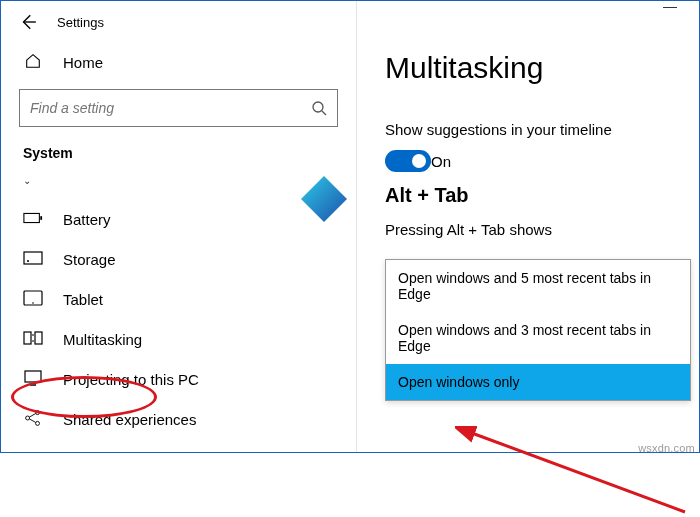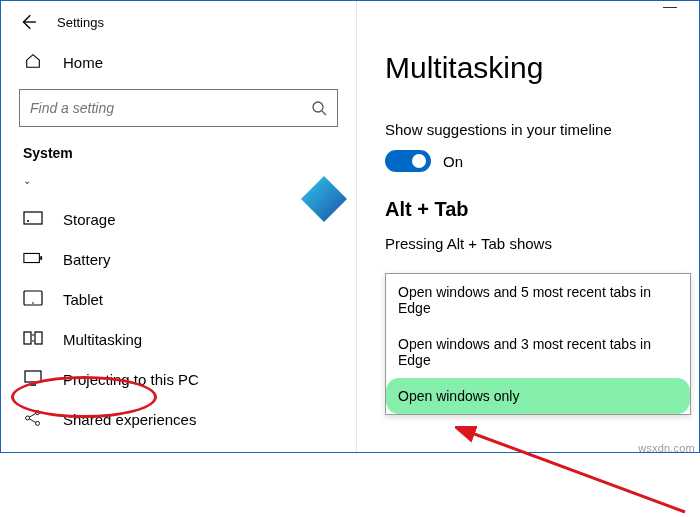--- a/index.html
+++ b/index.html
@@ -131,21 +131,21 @@
   }
   h2.sub {
     font-size: 20px;
     font-weight: 600;
     margin-bottom: 14px;
   }
   .setting-text {
     font-size: 15px;
     margin-bottom: 12px;
   }
-  .toggle-row { display:flex; align-items:center; gap:12px; margin-bottom:26px; }
+  .toggle-row { display:flex; align-items:center; gap:0; margin-bottom:12px; }
   .toggle {
     width: 46px; height: 22px;
     background: #0068c6;
     border-radius: 22px;
     position: relative;
   }
   .toggle .knob {
     position: absolute;
     width: 14px; height: 14px;
     background: #fff;
@@ -158,21 +158,21 @@
     background: #fff;
     margin-top: 21px;
     width: 306px;
     box-shadow: 0 2px 6px rgba(0,0,0,.15);
   }
   .dropdown .opt {
     padding: 10px 12px;
     font-size: 14px;
     cursor: pointer;
   }
-  .dropdown .opt.selected { background: #86efac; border-radius: 13px; }
+  .dropdown .opt.selected { background: #0ea5e9; }
   
   .arrow-svg {
     position: absolute;
     left: 454px;
     top: 425px;
     pointer-events: none;
   }
   .watermark {
     position: absolute;
     right: 4px;
@@ -222,36 +222,36 @@
 
     <div class="section-label">System</div>
 
     <div class="collapsed-row">
       <span style="font-size:10px;">⌄</span>
       <span>&nbsp;</span>
     </div>
 
     <div class="nav-row">
       <span class="icon">
+        <svg viewBox="0 0 22 12" width="20" height="12">
+            <rect x="1" y="1" width="17" height="10" fill="none" stroke="#000" stroke-width="1.2"></rect>
+            <rect x="19" y="4" width="2" height="4" fill="#000"></rect>
+          </svg>
+      </span>
+      <span>Battery</span>
+    </div>
+
+    <div class="nav-row">
+      <span class="icon">
         <svg viewBox="0 0 20 14" width="20" height="14">
             <rect x="1" y="1" width="18" height="12" fill="none" stroke="#000" stroke-width="1.2"></rect>
             <circle cx="5" cy="10" r="1" fill="#000"></circle>
           </svg>
       </span>
       <span>Storage</span>
-    </div>
-
-    <div class="nav-row">
-      <span class="icon">
-        <svg viewBox="0 0 22 12" width="20" height="12">
-            <rect x="1" y="1" width="17" height="10" fill="none" stroke="#000" stroke-width="1.2"></rect>
-            <rect x="19" y="4" width="2" height="4" fill="#000"></rect>
-          </svg>
-      </span>
-      <span>Battery</span>
     </div>
 
     <div class="nav-row">
       <span class="icon">
         <svg viewBox="0 0 20 16" width="20" height="16">
             <rect x="1" y="1" width="18" height="14" rx="1" fill="none" stroke="#000" stroke-width="1.2"></rect>
             <circle cx="10" cy="13" r="0.8" fill="#000"></circle>
           </svg>
       </span>
       <span>Tablet</span>

